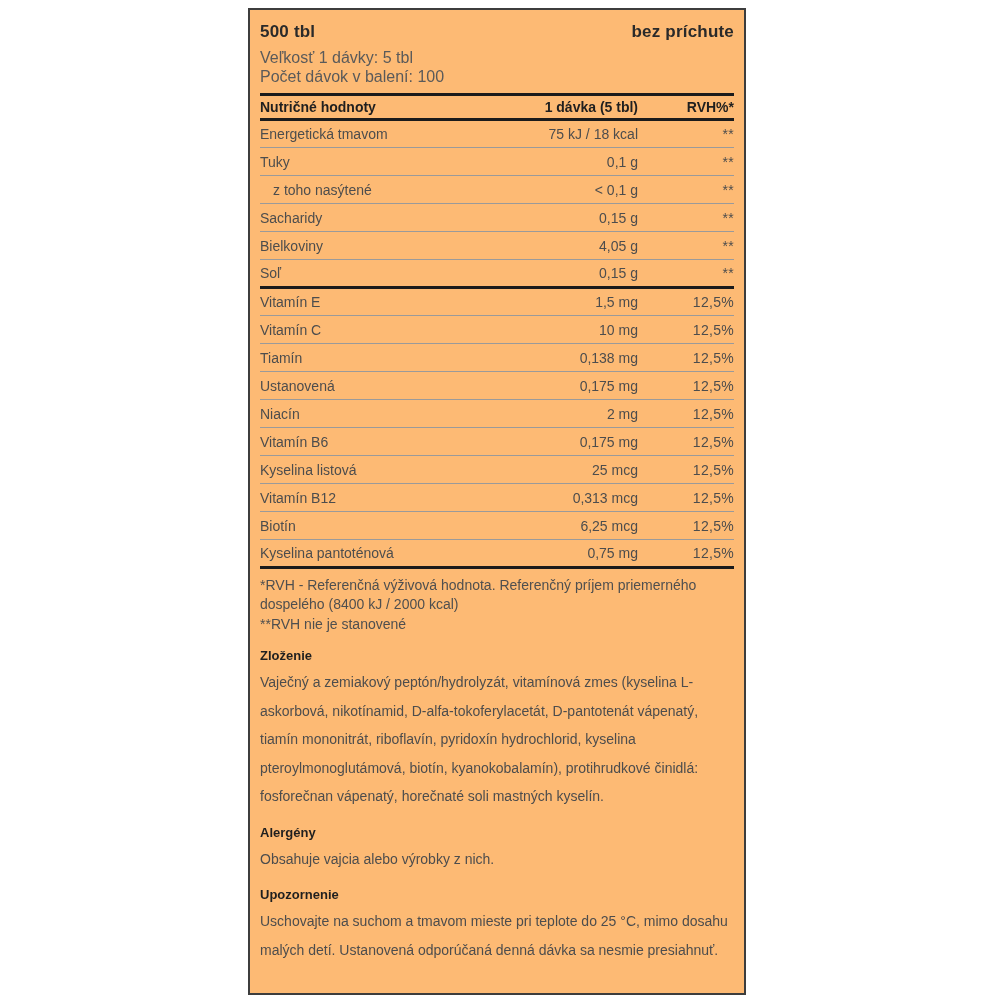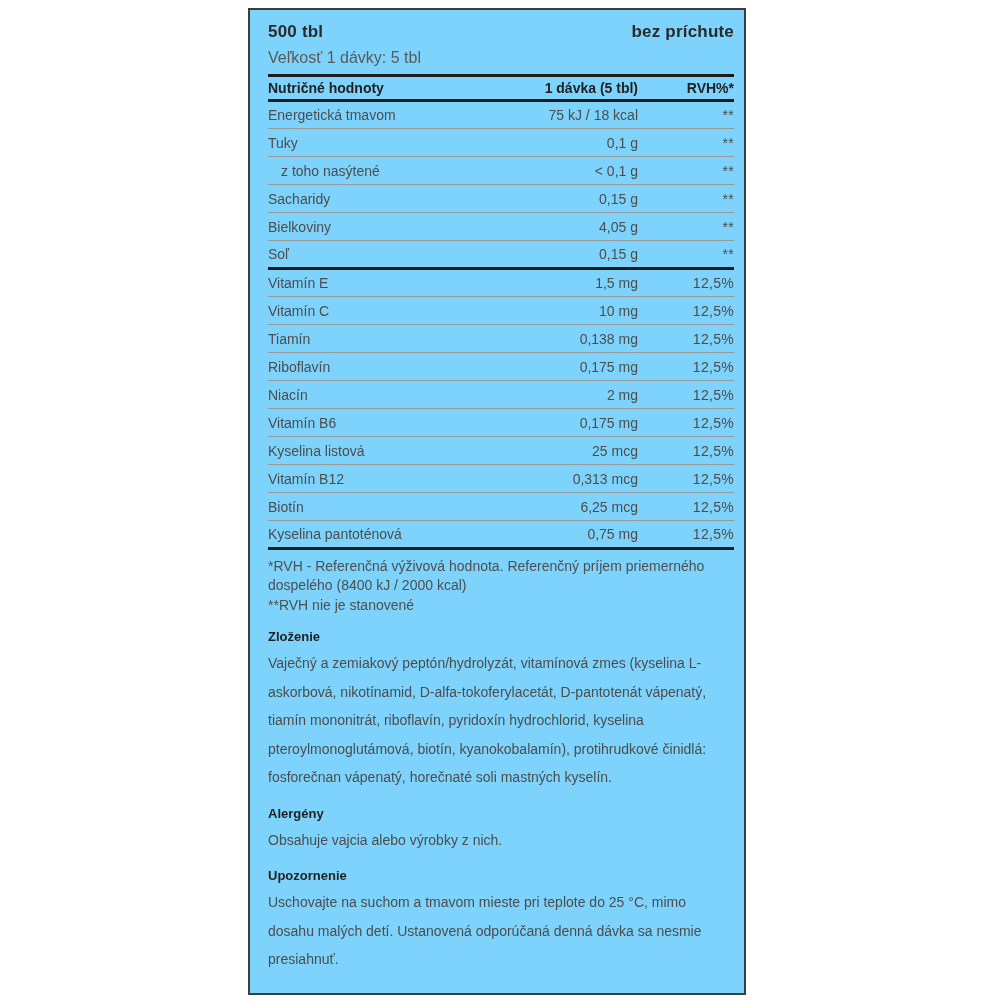--- a/index.html
+++ b/index.html
@@ -1,21 +1,21 @@
 <!DOCTYPE html>
 <html style="--accent: #4a90d2;"><head>
 <meta charset="utf-8">
 <style>
   * { margin:0; padding:0; box-sizing:border-box; }
   html,body { width:1000px; height:1000px; background:#ffffff;
     font-family:"Liberation Sans", sans-serif; position:relative; }
 
   .label-box {
     position:absolute; left:248px; top:8px; width:498px; height:987px;
-    background:#7dd3fc; border:2px solid #3d3d3d; padding:10px 10px 0 18px;
+    background:#fdba74; border:2px solid #3d3d3d; padding:10px 10px 0 10px;
     overflow:hidden;
   }
 
   .top-header { display:flex; justify-content:space-between; align-items:baseline;
     padding:2px 0 6px 0; }
   .top-header .size, .top-header .flavor {
     font-size:17px; font-weight:bold; color:#2a2a2a; letter-spacing:0.2px; }
 
   .serving-line { font-size:16px; color:#5a5a5a; line-height:19px; }
 
@@ -51,20 +51,21 @@
 <body>
 
 <div class="label-box">
 
   <div class="top-header">
     <span class="size">500 tbl</span>
     <span class="flavor">bez príchute</span>
   </div>
 
   <div class="serving-line">Veľkosť 1 dávky: 5 tbl</div>
+  <div class="serving-line">Počet dávok v balení: 100</div>
 
   <table class="nutrition">
     <thead>
       <tr>
         <th class="col-name">Nutričné hodnoty</th>
         <th class="col-serving">1 dávka (5 tbl)</th>
         <th class="col-rvh">RVH%*</th>
       </tr>
     </thead>
     <tbody>
@@ -107,21 +108,21 @@
           <td class="label">Vitamín C</td>
           <td class="value">10 mg</td>
           <td class="rvh">12,5%</td>
         </tr>
         <tr>
           <td class="label">Tiamín</td>
           <td class="value">0,138 mg</td>
           <td class="rvh">12,5%</td>
         </tr>
         <tr>
-          <td class="label">Riboflavín</td>
+          <td class="label">Ustanovená</td>
           <td class="value">0,175 mg</td>
           <td class="rvh">12,5%</td>
         </tr>
         <tr>
           <td class="label">Niacín</td>
           <td class="value">2 mg</td>
           <td class="rvh">12,5%</td>
         </tr>
         <tr>
           <td class="label">Vitamín B6</td>

